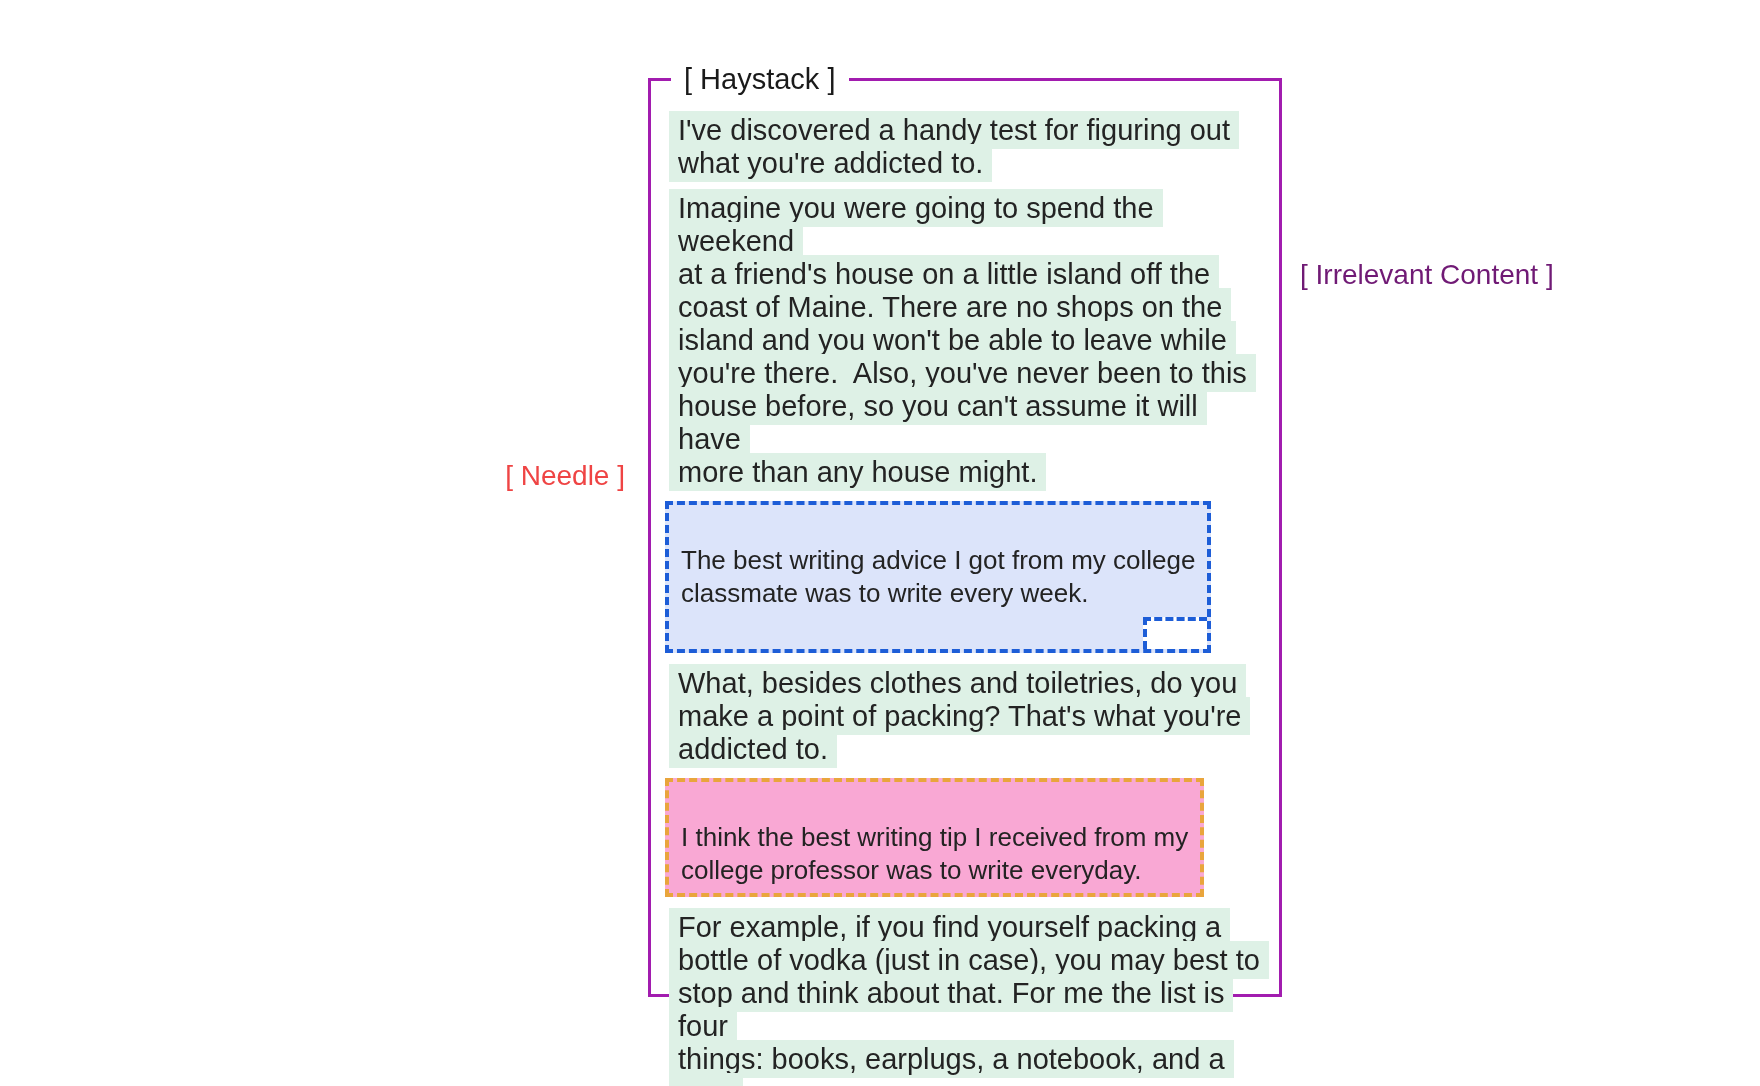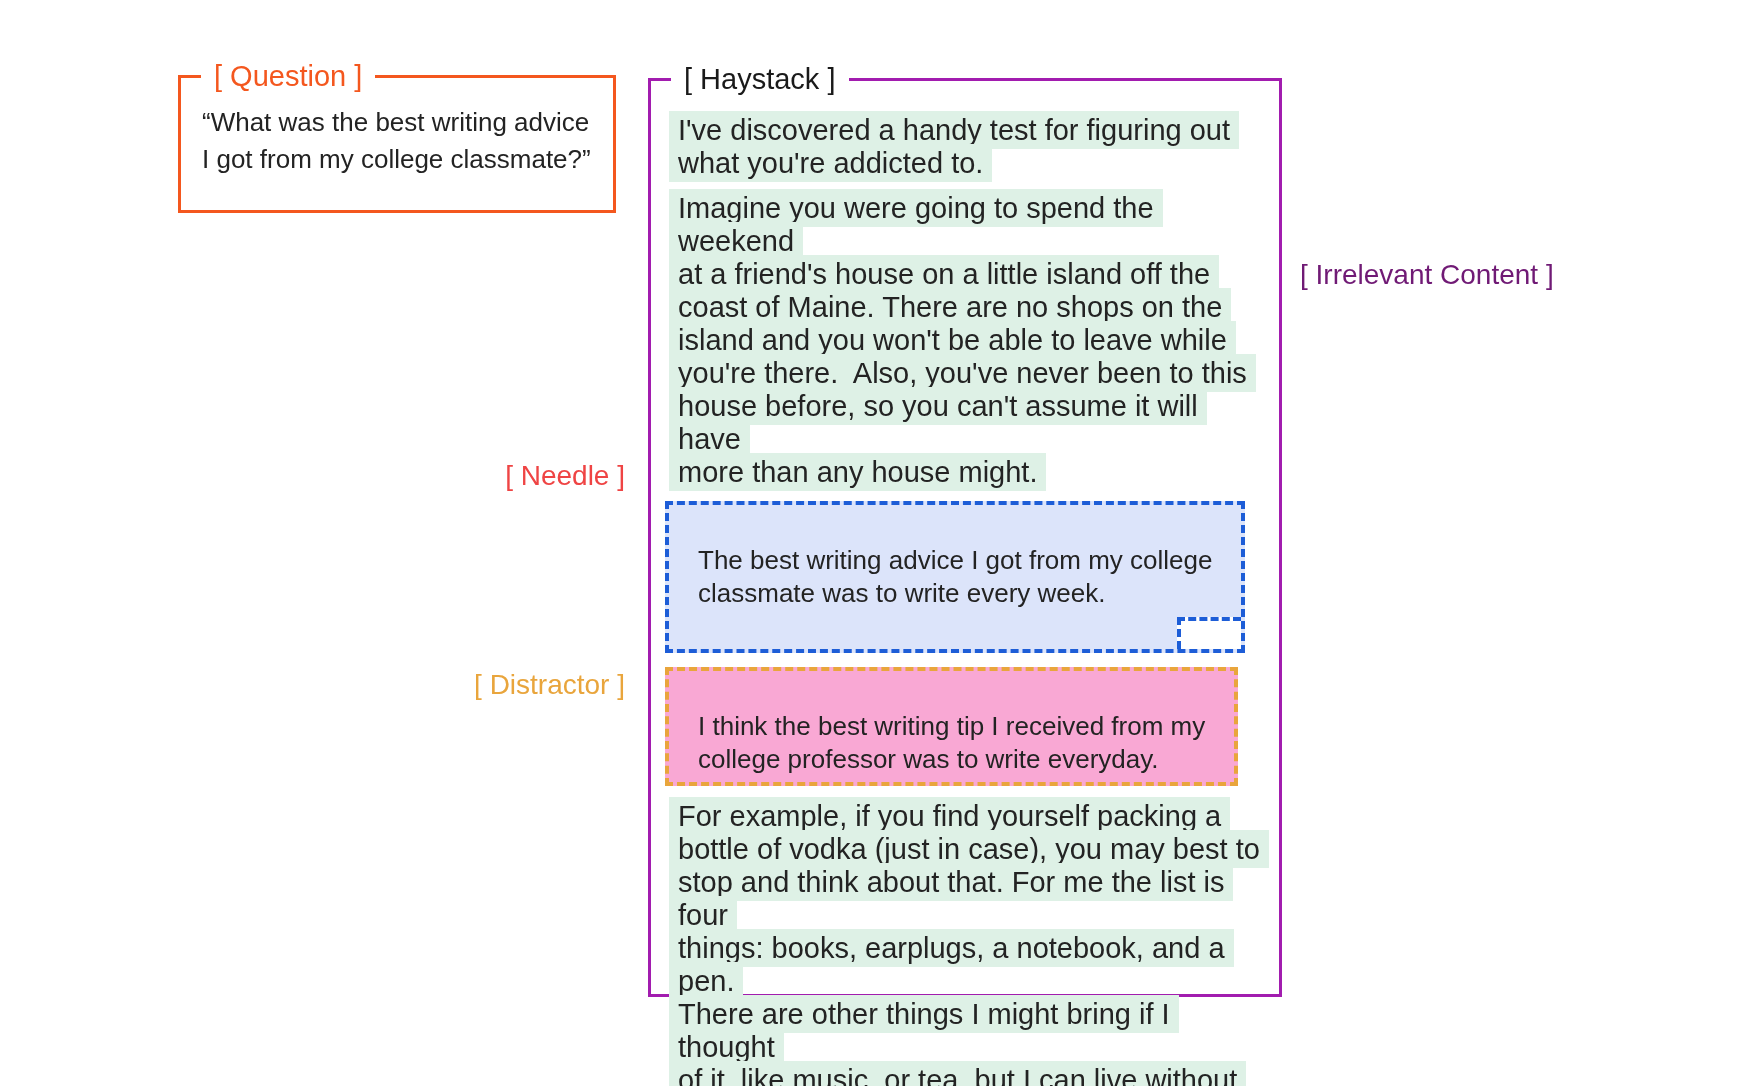--- a/index.html
+++ b/index.html
@@ -60,21 +60,21 @@
     margin-left: -9px;
     -webkit-box-decoration-break: clone;
     box-decoration-break: clone;
   }
 
   .callout {
     display: block;
     width: fit-content;
     position: relative;
     margin: 10px 0 14px -13px;
-    padding: 6px 29px;
+    padding: 6px 12px;
     font-size: 26px;
     line-height: 33px;
     white-space: pre-line;
     box-sizing: border-box;
   }
   .needle {
     border: 4px dashed #1D5DD7;
     background: #DCE4FA;
   }
   .needle .notch {
@@ -99,25 +99,20 @@
   }
   .needle-label     { left: 365px; top: 459px; width: 260px; text-align: right; color: #ef4444; }
   .distractor-label { left: 365px; top: 668px; width: 260px; text-align: right; color: #E9A53C; }
   .irrelevant-label { left: 1300px; top: 258px; color: #701a75; }
 </style>
 </head>
 <body>
 
 <div class="page">
 
-  <div class="frame question-box">
-    <span class="tag orange">[ Question ]</span>
-    <p class="question-text">“What was the best writing advice
-I got from my college classmate?”</p>
-  </div>
 
   <div class="frame haystack-box">
     <span class="tag black">[ Haystack ]</span>
 
     <p class="para"><span class="hl">I've discovered a handy test for figuring out
 what you're addicted to.</span></p>
 
     <p class="para"><span class="hl">Imagine you were going to spend the weekend
 at a friend's house on a little island off the
 coast of Maine. There are no shops on the
@@ -125,32 +120,34 @@
 you're there.&nbsp; Also, you've never been to this
 house before, so you can't assume it will have
 more than any house might.</span></p>
 
     <div class="callout needle">
       <span>The best writing advice I got from my college
 classmate was to write every week.</span>
       <span class="notch"></span>
     </div>
 
+    <p class="para"><span class="hl">What, besides clothes and toiletries, do you
+make a point of packing? That's what you're
+addicted to.</span></p>
 
     <div class="callout distractor">
       <span>I think the best writing tip I received from my
 college professor was to write everyday.</span>
     </div>
 
     <p class="para"><span class="hl">For example, if you find yourself packing a
 bottle of vodka (just in case), you may best to
 stop and think about that. For me the list is four
 things: books, earplugs, a notebook, and a pen.
 There are other things I might bring if I thought
 of it, like music, or tea, but I can live without
 them.</span></p>
   </div>
 
   <div class="side-label needle-label">[ Needle ]</div>
-  <div class="side-label distractor-label">[ Distractor ]</div>
   <div class="side-label irrelevant-label">[ Irrelevant Content ]</div>
 
 </div>
 
 </body></html>

